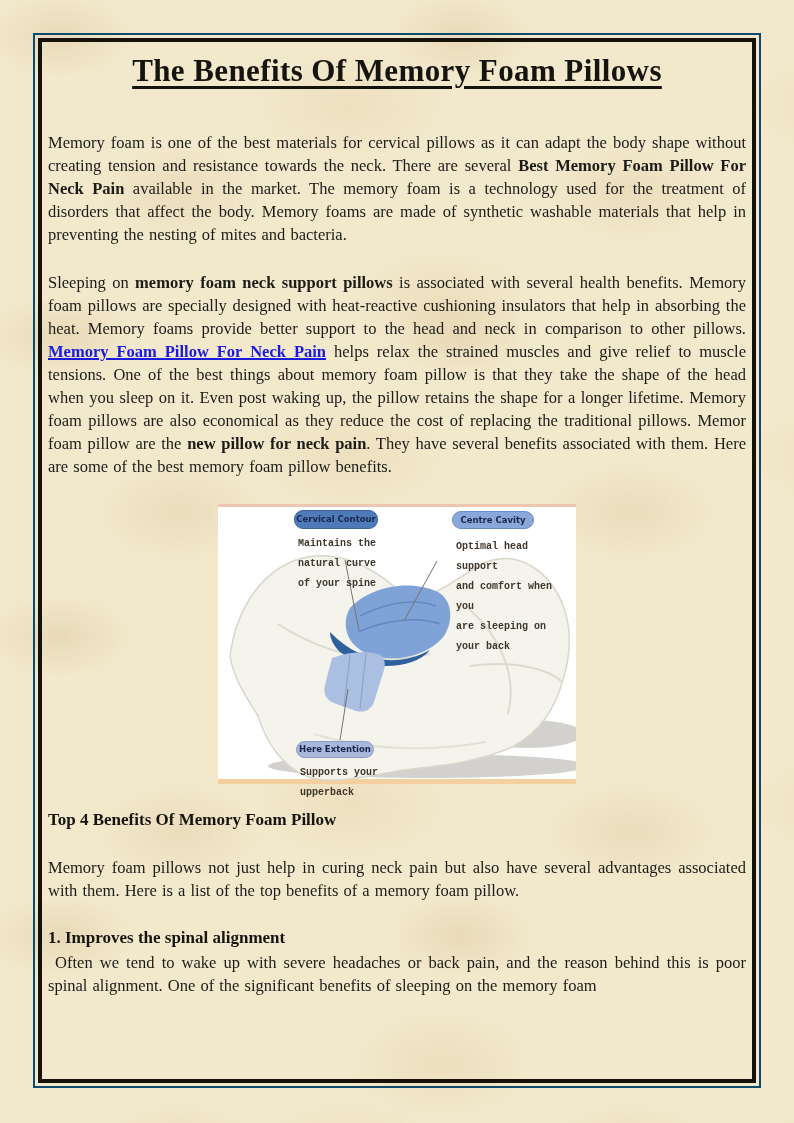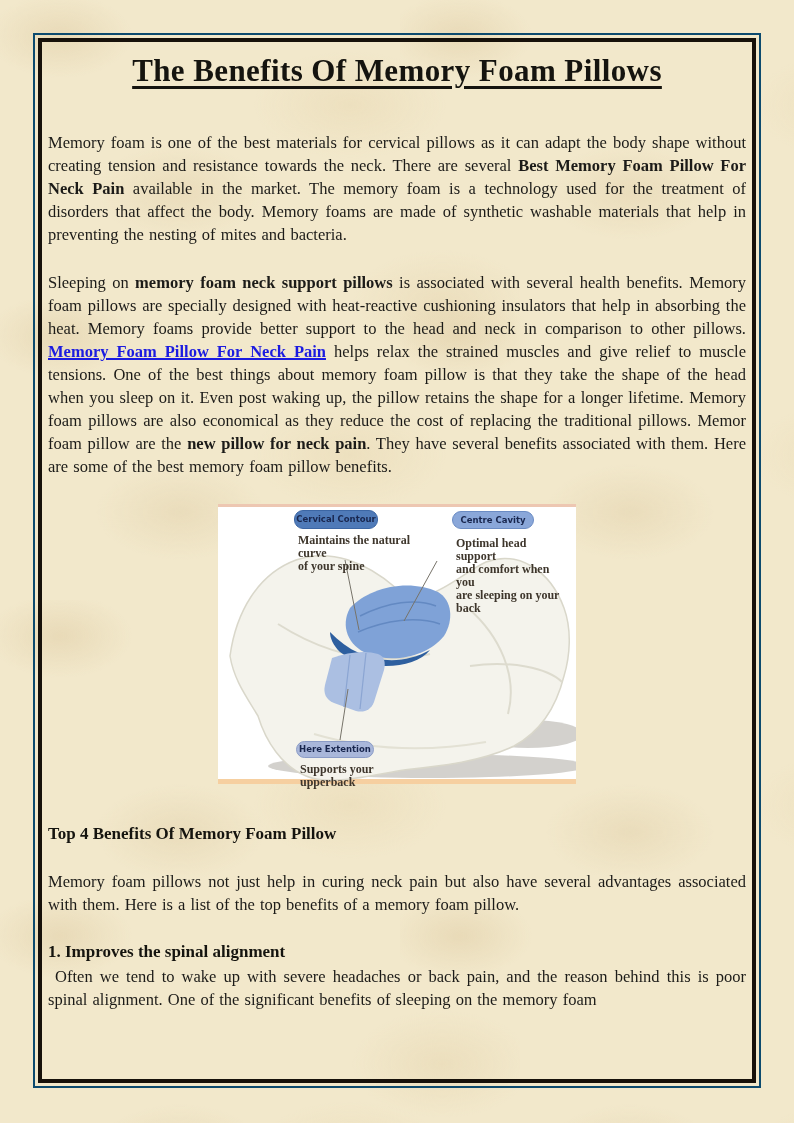--- a/index.html
+++ b/index.html
@@ -45,21 +45,21 @@
     color:#1c1b18;
     text-align:justify;
     word-spacing:1px;
   }
   .p1{ margin-top:42px; }
   .p2{ margin-top:25px; }
   .p3{ margin-top:24px; }
   .p4wrap{ margin-top:24px; }
   .p4{ white-space:pre-wrap; }
   .sub-heading{
-    margin-top:38px;
+    margin-top:24px;
     font-size:17px;
     font-weight:bold;
     color:#15140f;
     line-height:24.6px;
   }
   b{ font-weight:bold; }
   .doclink{
     color:#1b1be0;
     font-weight:bold;
     text-decoration:underline;
@@ -82,24 +82,24 @@
     font-family:"DejaVu Sans", sans-serif;
     font-size:8.5px; font-weight:bold;
     color:#18264e;
     border-radius:9px;
   }
   .pill-cervical{ left:76px; top:6px;  width:84px; height:19px; background:#4f7ab8; border:1px solid #3c66a4; }
   .pill-centre{   left:234px; top:7px; width:82px; height:18px; background:#8aa7d9; border:1px solid #6b8cc4; }
   .pill-wedge{    left:78px; top:237px; width:78px; height:17px; background:#a9b7da; border:1px solid #8b9cc6; }
   .fig-caption{
     position:absolute;
-    font-family:Liberation Serif, serif;
-    font-size:12px; font-weight:bold;
+    font-family:Liberation Mono, monospace;
+    font-size:10px; font-weight:bold;
     color:#3e362c;
-    line-height:13px;
+    line-height:20px;
     white-space:pre-line;
   }
   .cap-cervical{ left:80px; top:30px; width:120px; }
   .cap-centre{ left:238px; top:33px; width:110px; }
   .cap-wedge{ left:82px; top:259px; width:130px; }
 </style>
 </head>
 <body>
 
 <div class="frame-outer">

